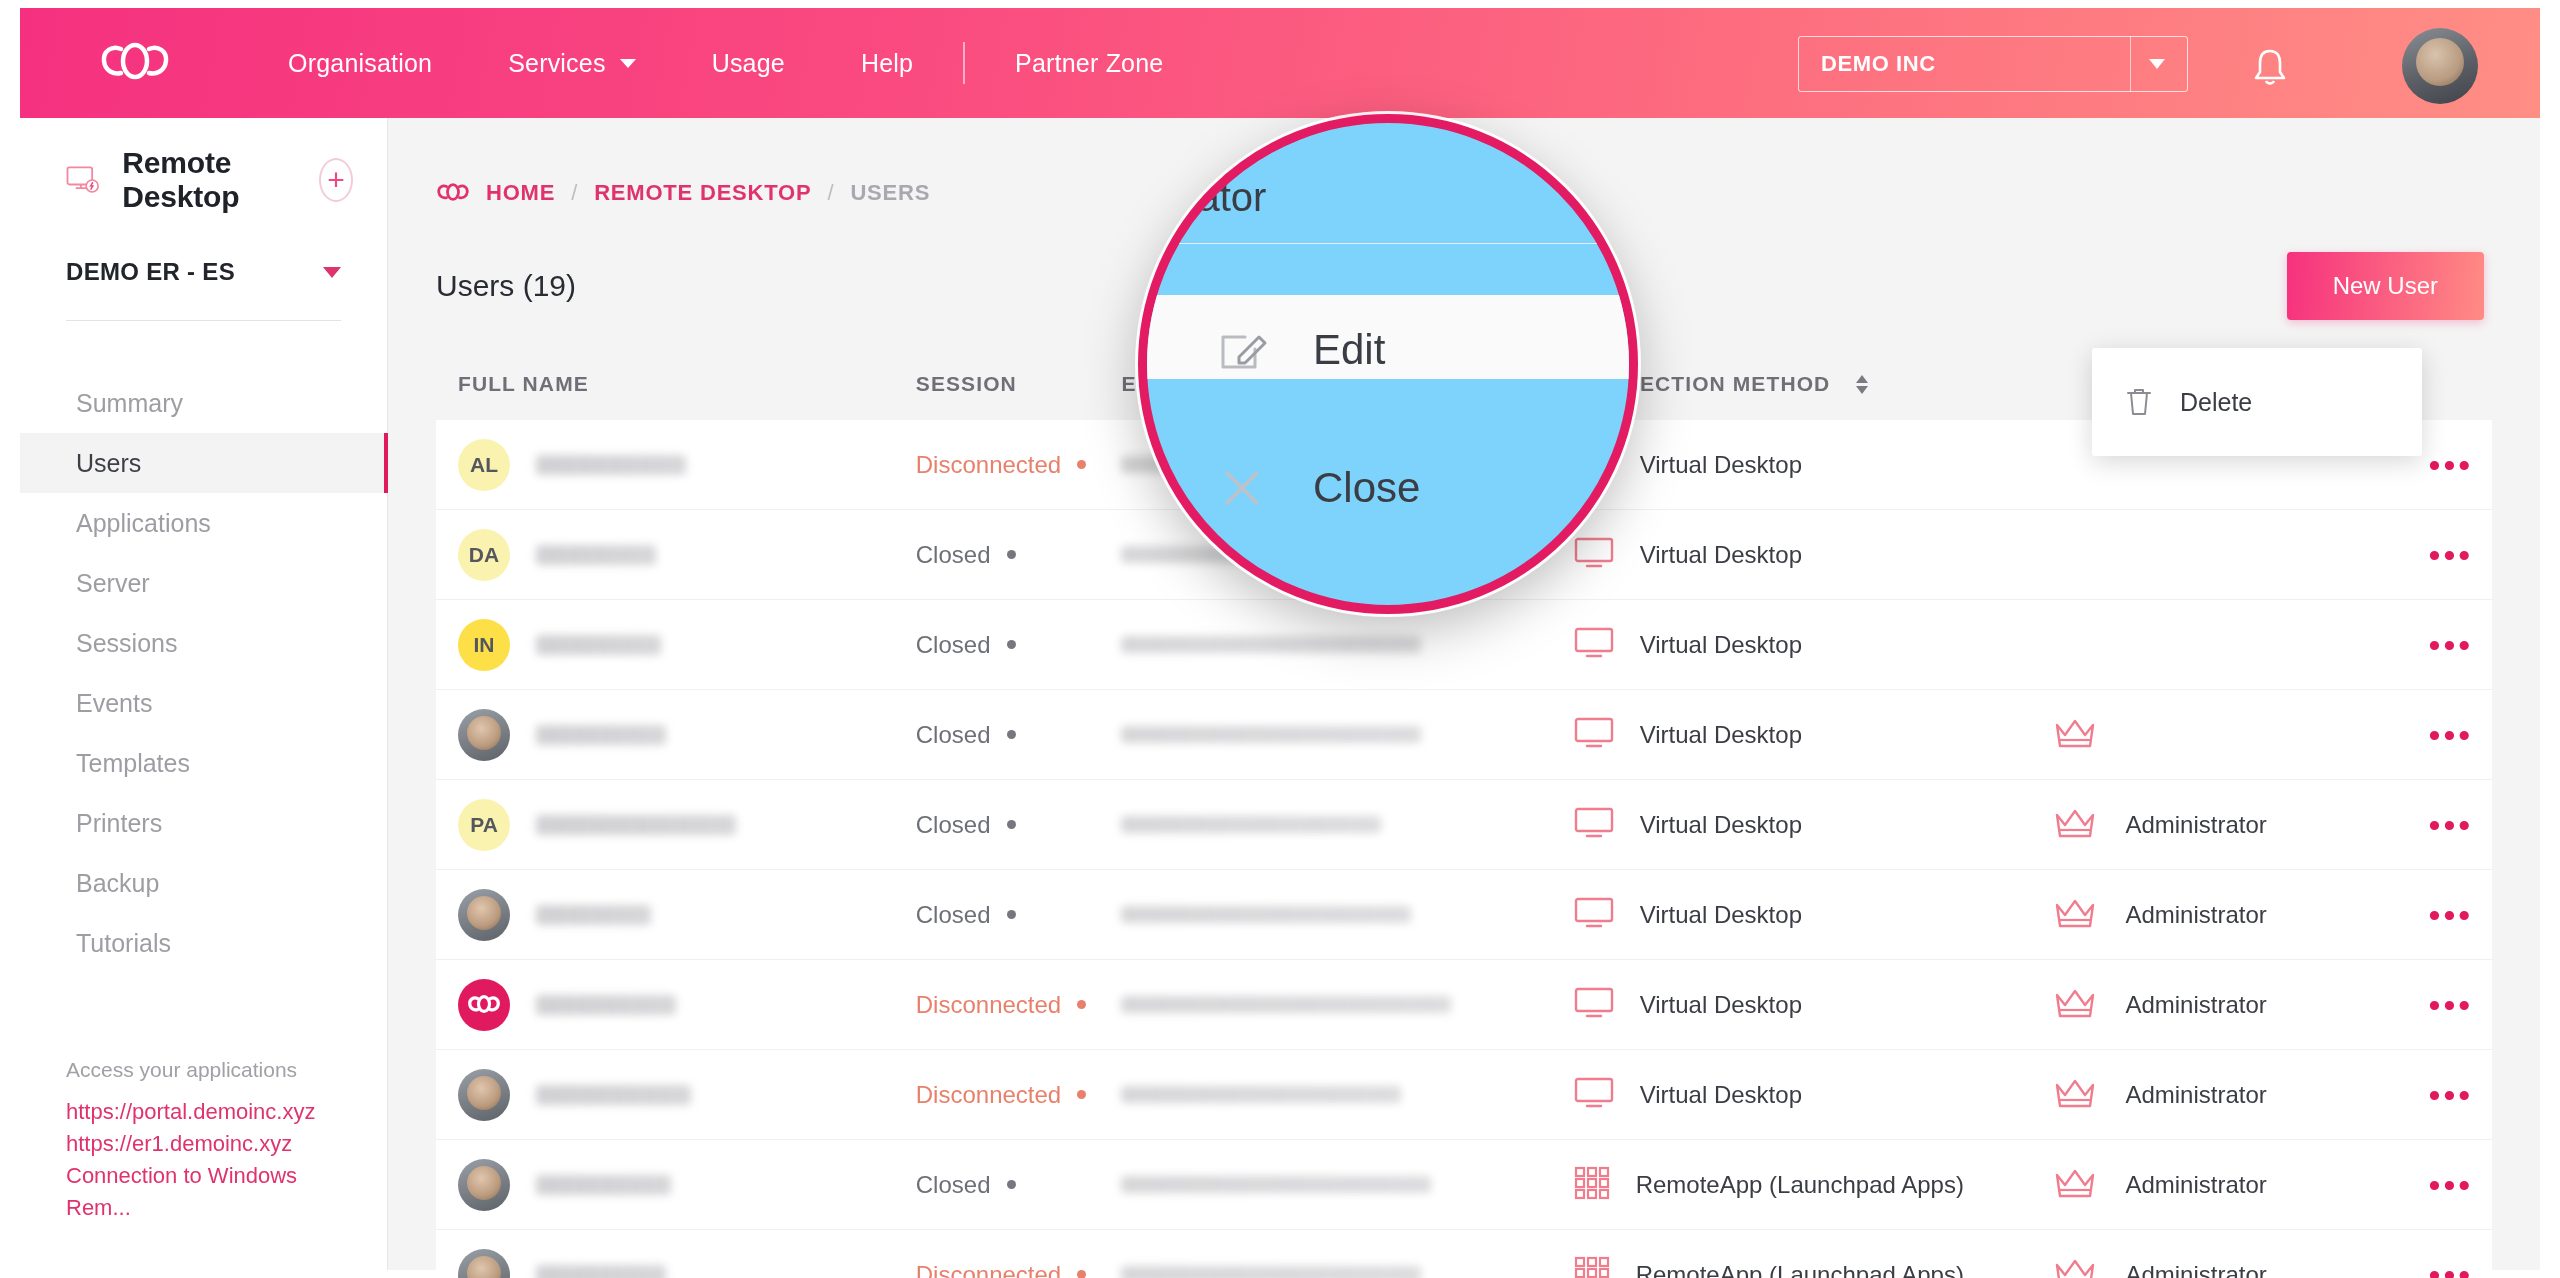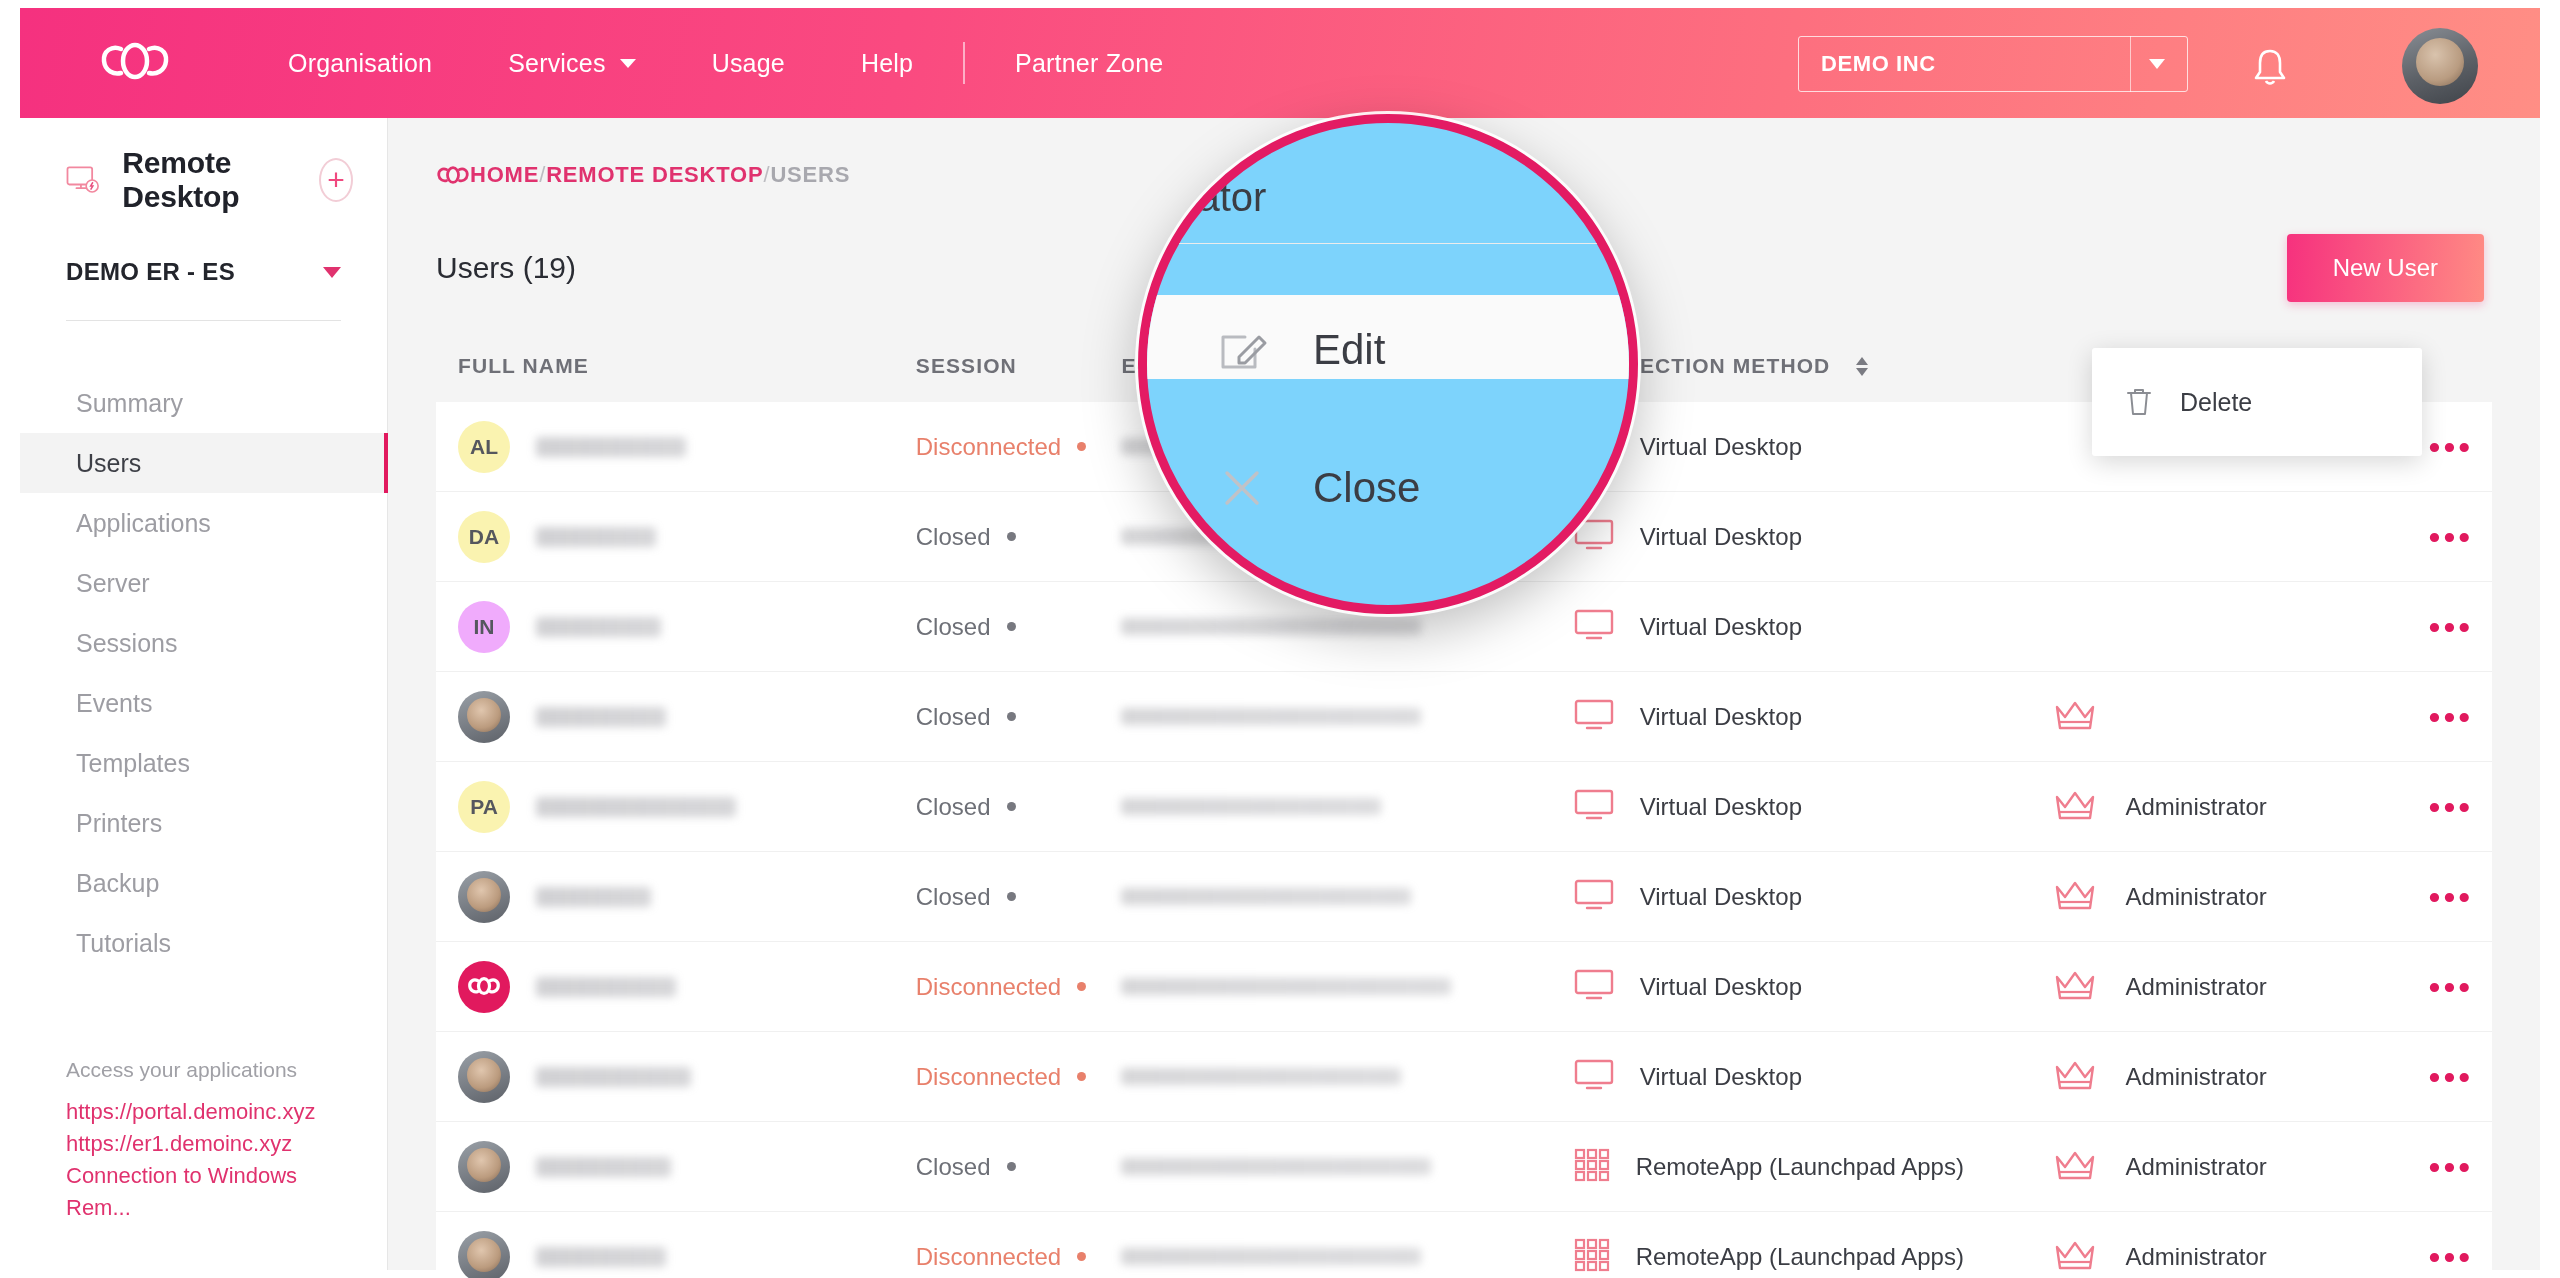--- a/index.html
+++ b/index.html
@@ -79,21 +79,21 @@
   .links .cap { font-size: 21px; color:#a0a0a6; margin-bottom: 14px; }
   .links a { display:block; font-size:22px; color:#e0326e; text-decoration:none; line-height: 32px; cursor:pointer; }
   .qmark {
     display:inline-flex; align-items:center; justify-content:center;
     width:26px;height:26px;border:1px solid #c9c9cf;color:#9a9aa0;font-size:17px;
     border-radius:2px; margin-left:14px; vertical-align:middle;
   }
 
   
   .main { position:absolute; left:388px; top:118px; width:2152px; height:1152px; background:#f4f4f4; }
-  .crumbs { display:flex; align-items:flex-end; gap:0; padding: 44px 0 0 48px; font-size:22px; letter-spacing:.8px; }
+  .crumbs { display:flex; align-items:center; gap:16px; padding: 44px 0 0 48px; font-size:22px; letter-spacing:.8px;margin-top:18px; }
   .crumbs .c-link { color:#e0326e; cursor:pointer; font-weight:600; }
   .crumbs .c-cur { color:#a8a8ae; font-weight:600; }
   .crumbs .c-sep { color:#bdbdc2; }
   .crumb-logo { width:34px; height:24px; }
 
   .page-row { display:flex; align-items:center; padding: 46px 56px 0 48px; }
   .page-title { font-size: 30px; color:#2a2c33; }
   .new-user-btn {
     margin-left:auto; background: linear-gradient(95deg,#f6317e 0%, #ff8b84 100%);
     color:#fff; font-size:24px; padding: 20px 46px; border-radius: 4px; cursor:pointer;
@@ -371,21 +371,21 @@
               </svg></span>
             <span class="conn-text">Virtual Desktop</span>
           </div>
           <div class="col-role"></div>
           <div class="col-act">
             <span class="dots">•••</span>
           </div>
         </div>
         <div class="row">
           <div class="col-name">
-            <div class="av" style="background: #f0abfc;">IN</div>
+            <div class="av" style="background: #fde047;">IN</div>
             <div class="blur-name" style="width: 125px;"></div>
           </div>
           <div class="col-sess">
             <span class="sess closed">Closed</span>
             <span class="dot closed"></span>
           </div>
           <div class="col-mail">
             <div class="blur-mail" style="width: 300px;"></div>
           </div>
           <div class="col-conn">

